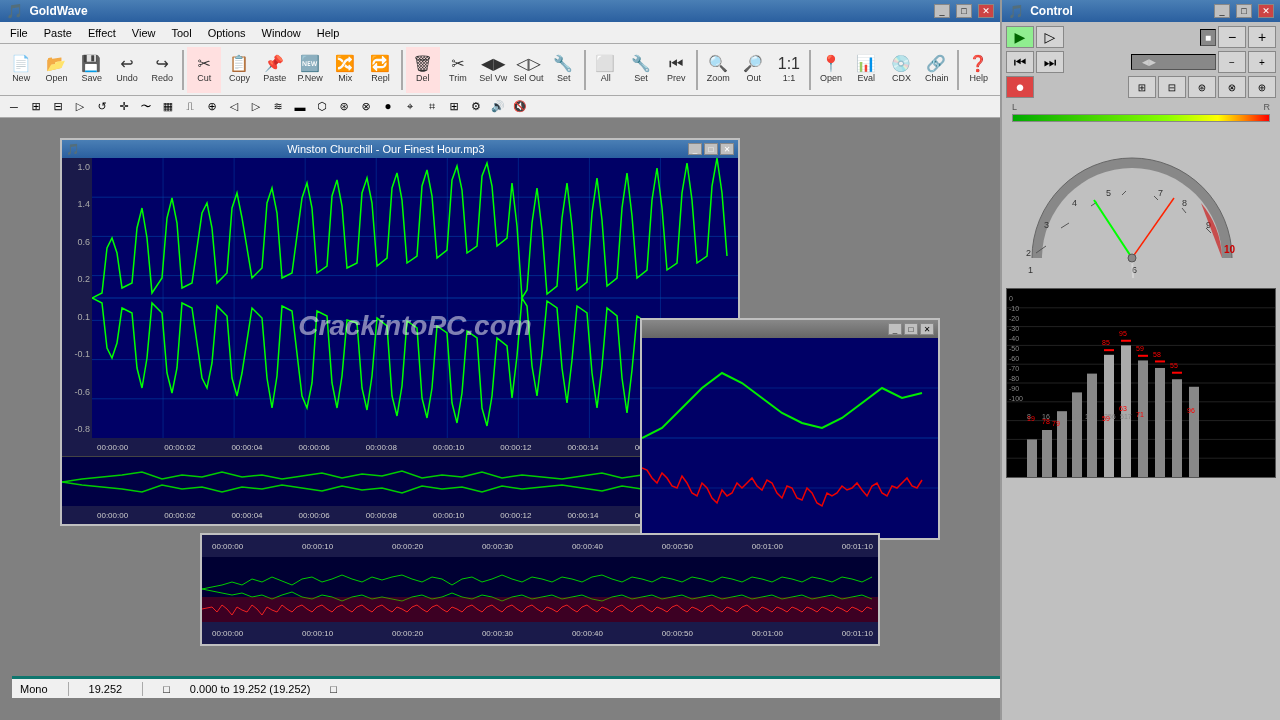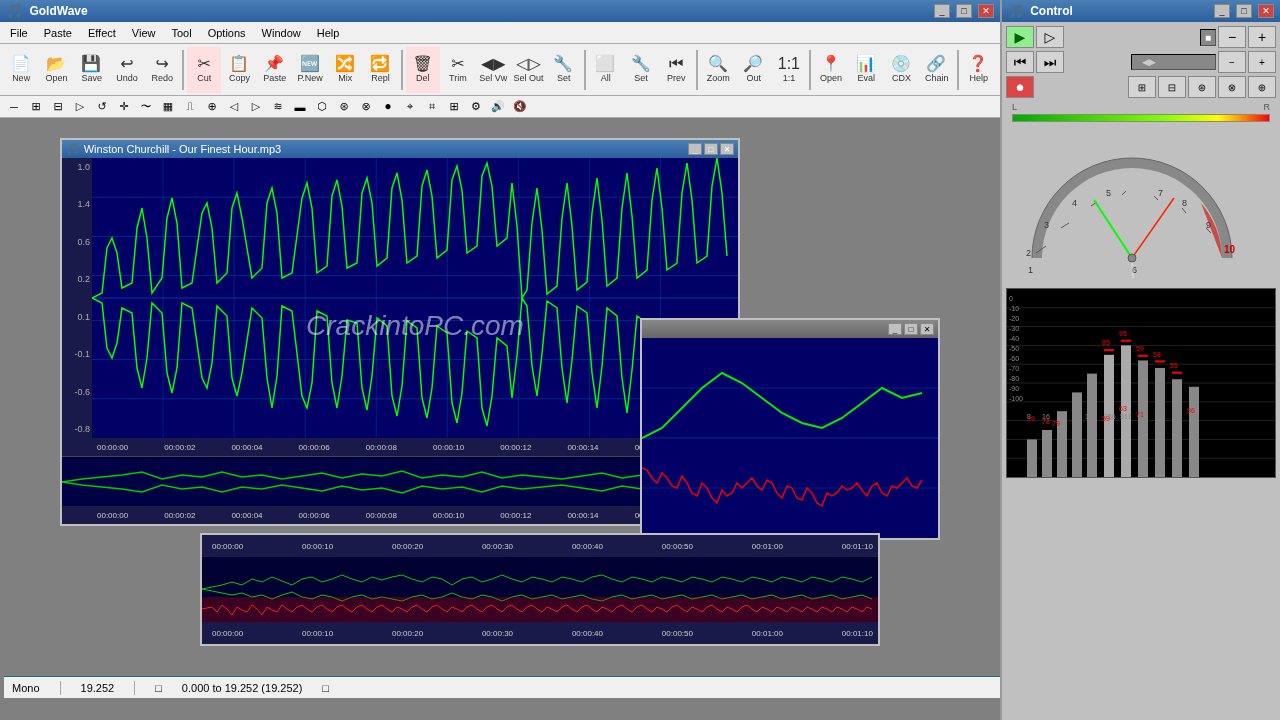--- a/index.html
+++ b/index.html
@@ -79,21 +79,21 @@
     }
     .wave-title-bar {
       background: linear-gradient(to bottom, #4a7fb5, #2a5f9f);
       color: white;
       height: 18px;
       display: flex;
       align-items: center;
       padding: 0 4px;
       font-size: 11px;
     }
-    .wave-title-bar .title-text { flex: 1; }
+    .wave-title-bar .title-text { flex: 1; text-align: center; }
     .wave-title-btns { display: flex; gap: 2px; }
     .wave-btn { width: 14px; height: 12px; background: #c0c0c0; border: 1px solid #888; font-size: 8px; display: flex; align-items: center; justify-content: center; cursor: pointer; }
 
     .wave-content {
       position: relative;
       height: 280px;
       background: #000066;
       overflow: hidden;
     }
 
@@ -125,21 +125,21 @@
     }
 
     
     .watermark {
       position: absolute;
       bottom: 40%;
       left: 50%;
       transform: translate(-50%, 50%);
       color: rgba(255,255,255,0.5);
       font-size: 28px;
-      font-weight: normal;
+      font-weight: bold;
       font-style: italic;
       z-index: 3;
       white-space: nowrap;
     }
 
     
     .time-ruler {
       height: 18px;
       background: #1a1a4a;
       display: flex;
@@ -218,25 +218,25 @@
       align-items: center;
       color: #ccc;
       font-size: 8px;
       padding-left: 5px;
     }
 
     
     .status-bar {
       position: absolute;
       bottom: 0;
-      left: 4px;
+      left: 12px;
       width: 1060px;
       height: 22px;
       background: #f0f0f0;
-      border-top: 1px solid #0f766e;
+      border-top: 3px solid #0f766e;
       display: flex;
       align-items: center;
       padding: 0 8px;
       font-size: 11px;
       gap: 20px;
     }
     .status-sep { width: 1px; height: 14px; background: #aaa; }
 
     
     .control-panel {

